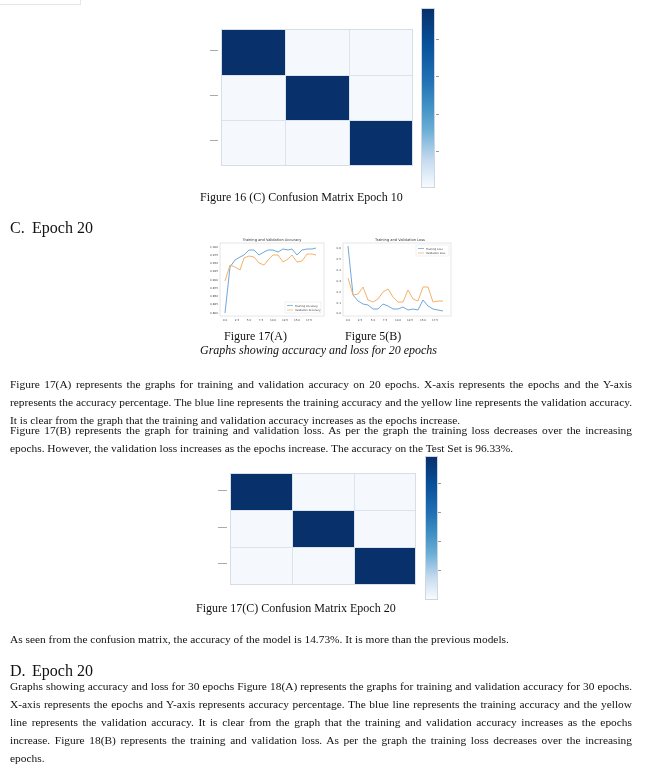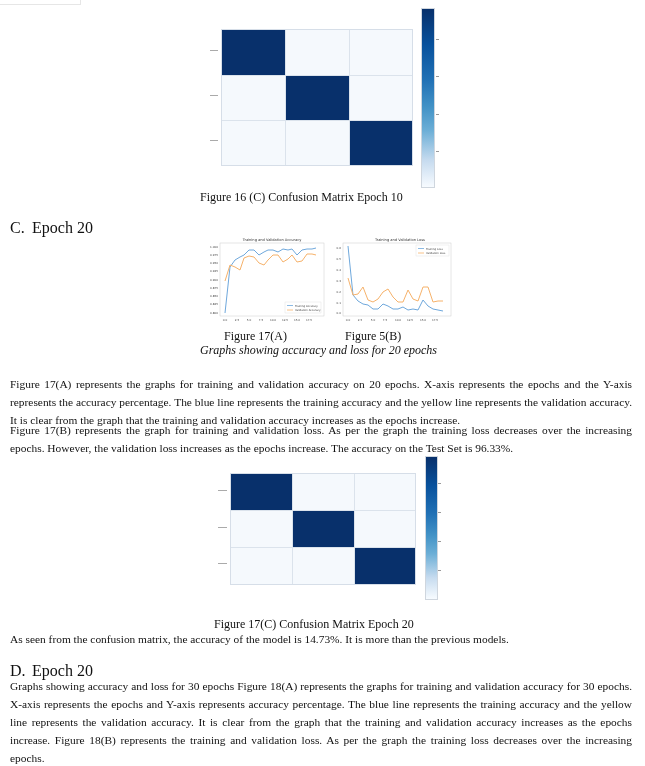--- a/index.html
+++ b/index.html
@@ -136,21 +136,21 @@
   <div class="cline" style="left:0;top:73px;width:184px;height:1px;"></div>
 </div>
 <div class="abs" style="left:218px;top:490px;width:9px;height:1px;background:#aaa;"></div>
 <div class="abs" style="left:218px;top:527px;width:9px;height:1px;background:#aaa;"></div>
 <div class="abs" style="left:218px;top:563px;width:9px;height:1px;background:#aaa;"></div>
 <div class="abs colorbar" style="left:425px; top:456px; width:11px; height:142px;"></div>
 <div class="abs cbtick" style="left:438px;top:483px;"></div>
 <div class="abs cbtick" style="left:438px;top:512px;"></div>
 <div class="abs cbtick" style="left:438px;top:541px;"></div>
 <div class="abs cbtick" style="left:438px;top:570px;"></div>
-<div class="abs caption" style="left:214px; top:601px; width:240px;margin-top:16px;">Figure 17(C) Confusion Matrix Epoch 20</div>
+<div class="abs caption" style="left:196px; top:601px; width:240px;">Figure 17(C) Confusion Matrix Epoch 20</div>
 
 <div class="abs para" style="top:630px;">As seen from the confusion matrix, the accuracy of the model is 14.73%. It is more than the previous models.</div>
 
 <div class="abs heading" style="top:662px;">
   <span class="num">D.</span><span>Epoch 20</span>
 </div>
 
 <div class="abs para" style="top:677px;">Graphs showing accuracy and loss for 30 epochs Figure 18(A) represents the graphs for training and validation accuracy for 30 epochs. X-axis represents the epochs and Y-axis represents accuracy percentage. The blue line represents the training accuracy and the yellow line represents the validation accuracy. It is clear from the graph that the training and validation accuracy increases as the epochs increase.  Figure 18(B) represents the training and validation loss. As per the graph the training loss decreases over the increasing epochs.</div>
 
 </body></html>

